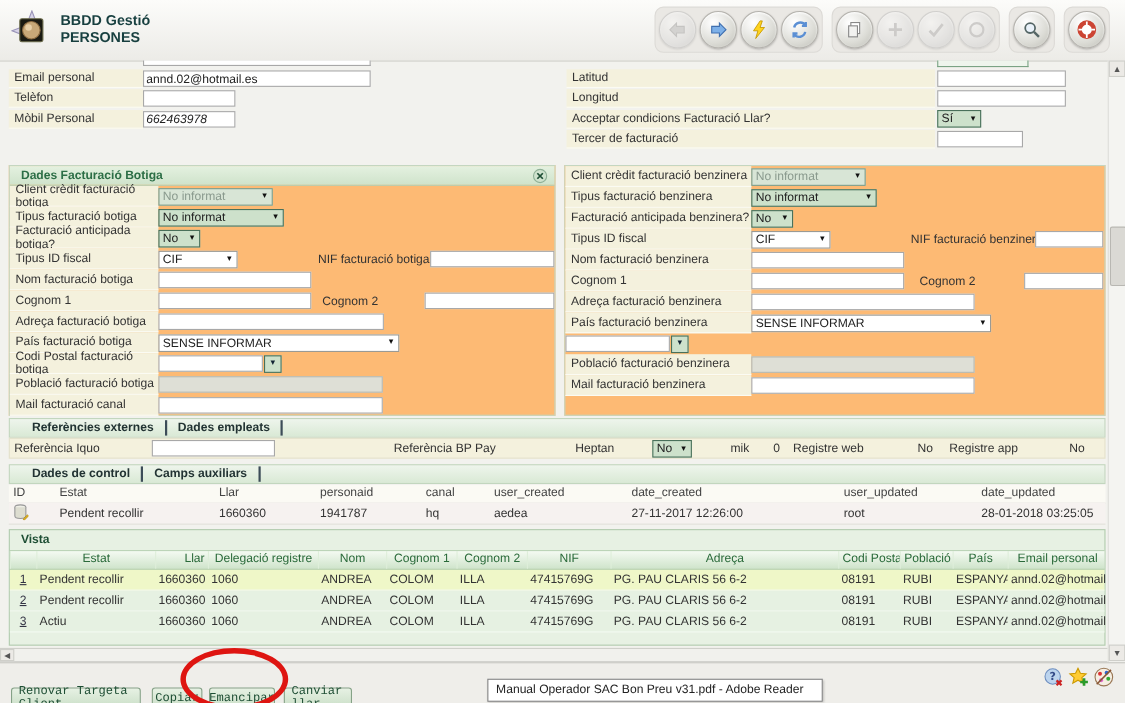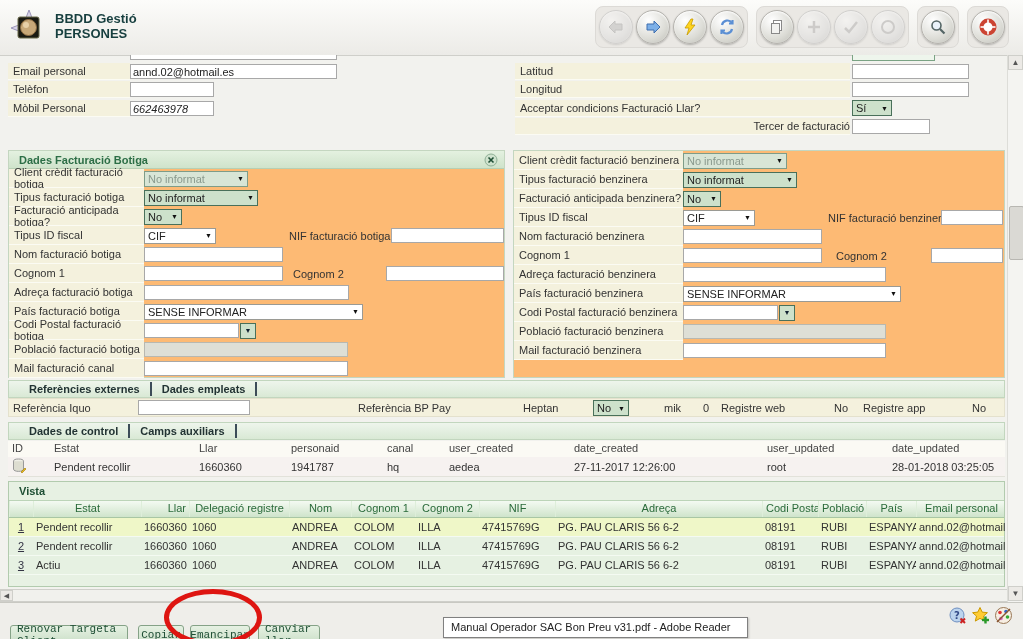--- a/index.html
+++ b/index.html
@@ -178,21 +178,21 @@
 
   <div class="abs lblcell" style="left:515px;top:63px;width:335px;">Latitud</div>
   <input class="abs txt" style="left: 852px; top: 64px; width: 117px;" value="">
   <div class="abs lblcell" style="left:515px;top:81px;width:335px;">Longitud</div>
   <input class="abs txt" style="left: 852px; top: 82px; width: 117px;" value="">
   <div class="abs lblcell" style="left:515px;top:100px;width:335px;">Acceptar condicions Facturació Llar?</div>
   <div class="abs sel green" style="left:852px;top:100px;width:40px;">
       <span>Sí</span>
       <span class="arr"></span>
     </div>
-  <div class="abs lblcell" style="left:515px;top:118px;width:335px;text-align:right;">Tercer de facturació</div>
+  <div class="abs lblcell" style="left:515px;top:118px;width:335px;">Tercer de facturació</div>
   <input class="abs txt" style="left: 852px; top: 119px; width: 78px;" value="">
 
   <div class="panel panelL" style="left:8px;top:150px;width:497px;height:228px;">
     <div class="sec-head">
       <span>Dades Facturació Botiga</span>
       <svg style="margin-left:auto" width="14" height="14" viewBox="0 0 14 14">
           <circle cx="7" cy="7" r="6" fill="#cfe2cd" stroke="#8fb096"></circle>
           <path d="M4.5 4.5l5 5M9.5 4.5l-5 5" stroke="#1e4e34" stroke-width="1.6"></path>
         </svg>
     </div>
@@ -308,21 +308,20 @@
       <input class="txt" style="width: 203px;" value="">
       </div>
     <div class="srow">
         <div class="cl">País facturació benzinera</div>
       <div class="sel" style="width:218px">
           <span>SENSE INFORMAR</span>
           <span class="arr"></span>
         </div>
       </div>
     <div class="srow">
-        <div class="cl">Codi Postal facturació benzinera</div>
       <input class="txt" style="width: 95px;" value="">
         <span class="combo-btn"></span>
       </div>
     <div class="srow">
         <div class="cl">Població facturació benzinera</div>
       <input class="txt gray" style="width: 203px;" value="">
       </div>
     <div class="srow">
         <div class="cl">Mail facturació benzinera</div>
       <input class="txt" style="width: 203px;" value="">

